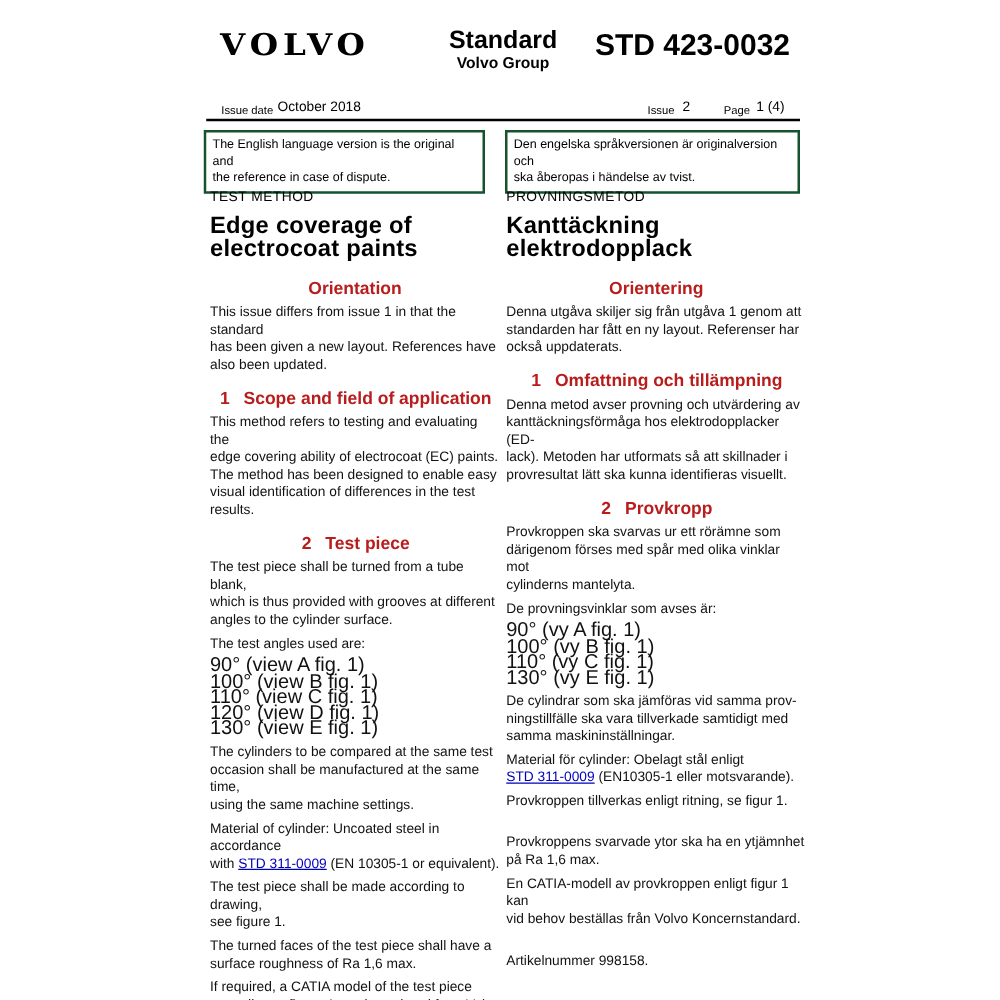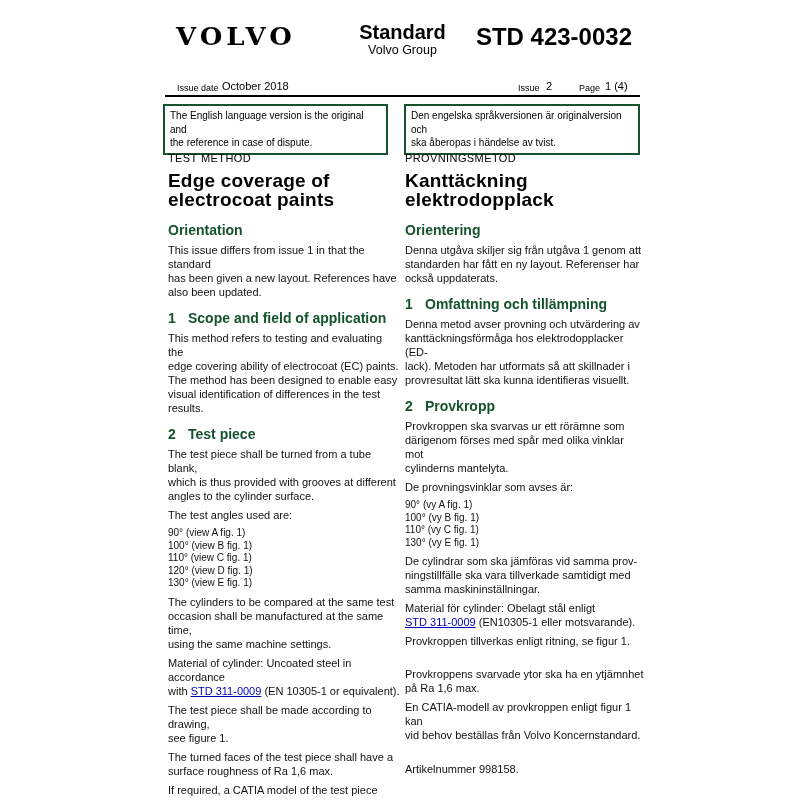--- a/index.html
+++ b/index.html
@@ -9,21 +9,21 @@
   .page{position:relative;width:800px;height:800px;background:#ffffff;overflow:hidden;}
   .doc{position:absolute;left:165px;top:0;width:475px;height:800px;}
 
   
   .logo{position:absolute;left:11px;top:22px;
         font-family:"DejaVu Serif","Liberation Serif",serif;
         font-weight:bold;font-size:26px;letter-spacing:4px;color:#000;
         transform:scaleY(0.92);}
   .hdr-center{position:absolute;left:0;right:0;top:22px;text-align:center;}
   .doc-type{font-size:20px;font-weight:bold;line-height:21px;color:#000;}
-  .org{font-size:12.5px;font-weight:normal;line-height:14px;color:#000;}
+  .org{font-size:12.5px;font-weight:bold;line-height:14px;color:#000;}
   .doc-number{position:absolute;right:8px;top:23px;font-size:24px;font-weight:bold;color:#000;}
 
   .issue-row{position:absolute;left:0;right:0;top:80px;height:14px;font-size:11px;color:#000;}
   .lab{font-size:9px;}
   .iss-date-lab{position:absolute;left:12px;top:3px;}
   .iss-date-val{position:absolute;left:57px;top:0;}
   .iss-lab{position:absolute;left:353px;top:3px;}
   .iss-val{position:absolute;left:381px;top:0;}
   .page-lab{position:absolute;left:414px;top:3px;}
   .page-val{position:absolute;left:440px;top:0;}
@@ -37,26 +37,26 @@
   .notice.sv{width:222px;}
 
   
   .col{position:absolute;top:153px;}
   .col.en{left:3px;width:232px;}
   .col.sv{left:240px;width:240px;}
 
   .kicker{font-size:11px;line-height:11px;letter-spacing:0.4px;color:#000;}
   h1{margin:7px 0 0;font-size:19px;line-height:19px;font-weight:bold;
      white-space:pre-line;color:#000;letter-spacing:0.2px;}
-  h2{margin:0;font-size:14px;line-height:15px;font-weight:bold;color:#14532d;white-space:nowrap;}
+  h2{margin:0;font-size:14px;line-height:15px;font-weight:bold;color:#b91c1c;white-space:nowrap;text-align:center;}
   .h2-or{margin-top:14px;}
   .h2-sec{margin-top:12px;}
   .num{display:inline-block;min-width:10px;margin-right:10px;}
   p{margin:5px 0 0;font-size:11px;line-height:14px;white-space:pre-line;color:#111;}
-  .angles{margin-top:5px;font-size:10px;line-height:12.5px;color:#111;}
+  .angles{margin-top:5px;font-size:16px;line-height:12.5px;color:#111;}
   .mt-xl{margin-top:19px;}
   .part{margin-top:6px;}
   .part-xl{margin-top:20px;}
   a.std-link{color:#0000bb;text-decoration:underline;cursor:pointer;}
 </style>
 </head>
 <body>
 
 <div class="page">
   <div class="doc">

